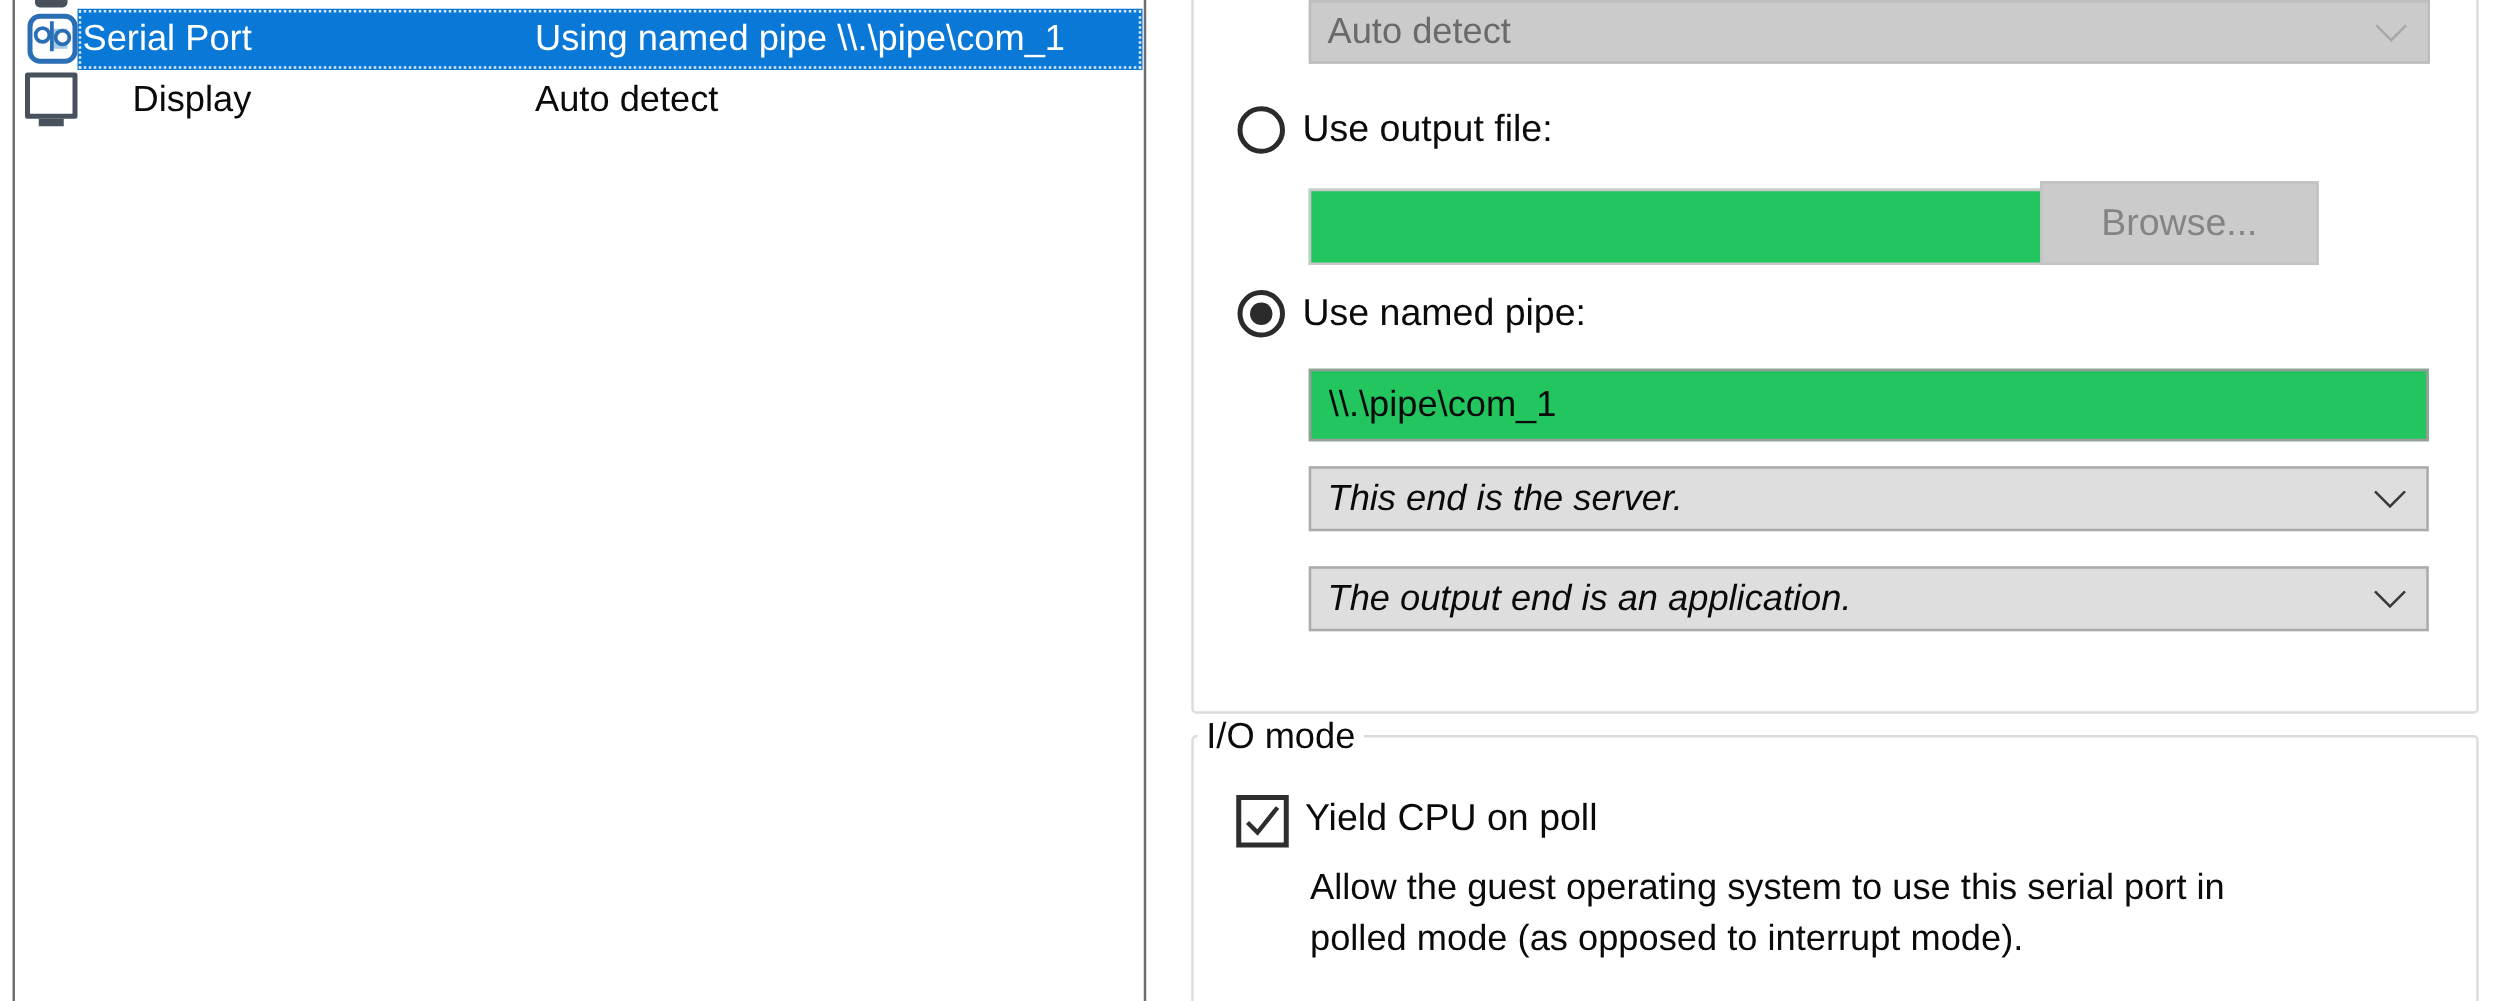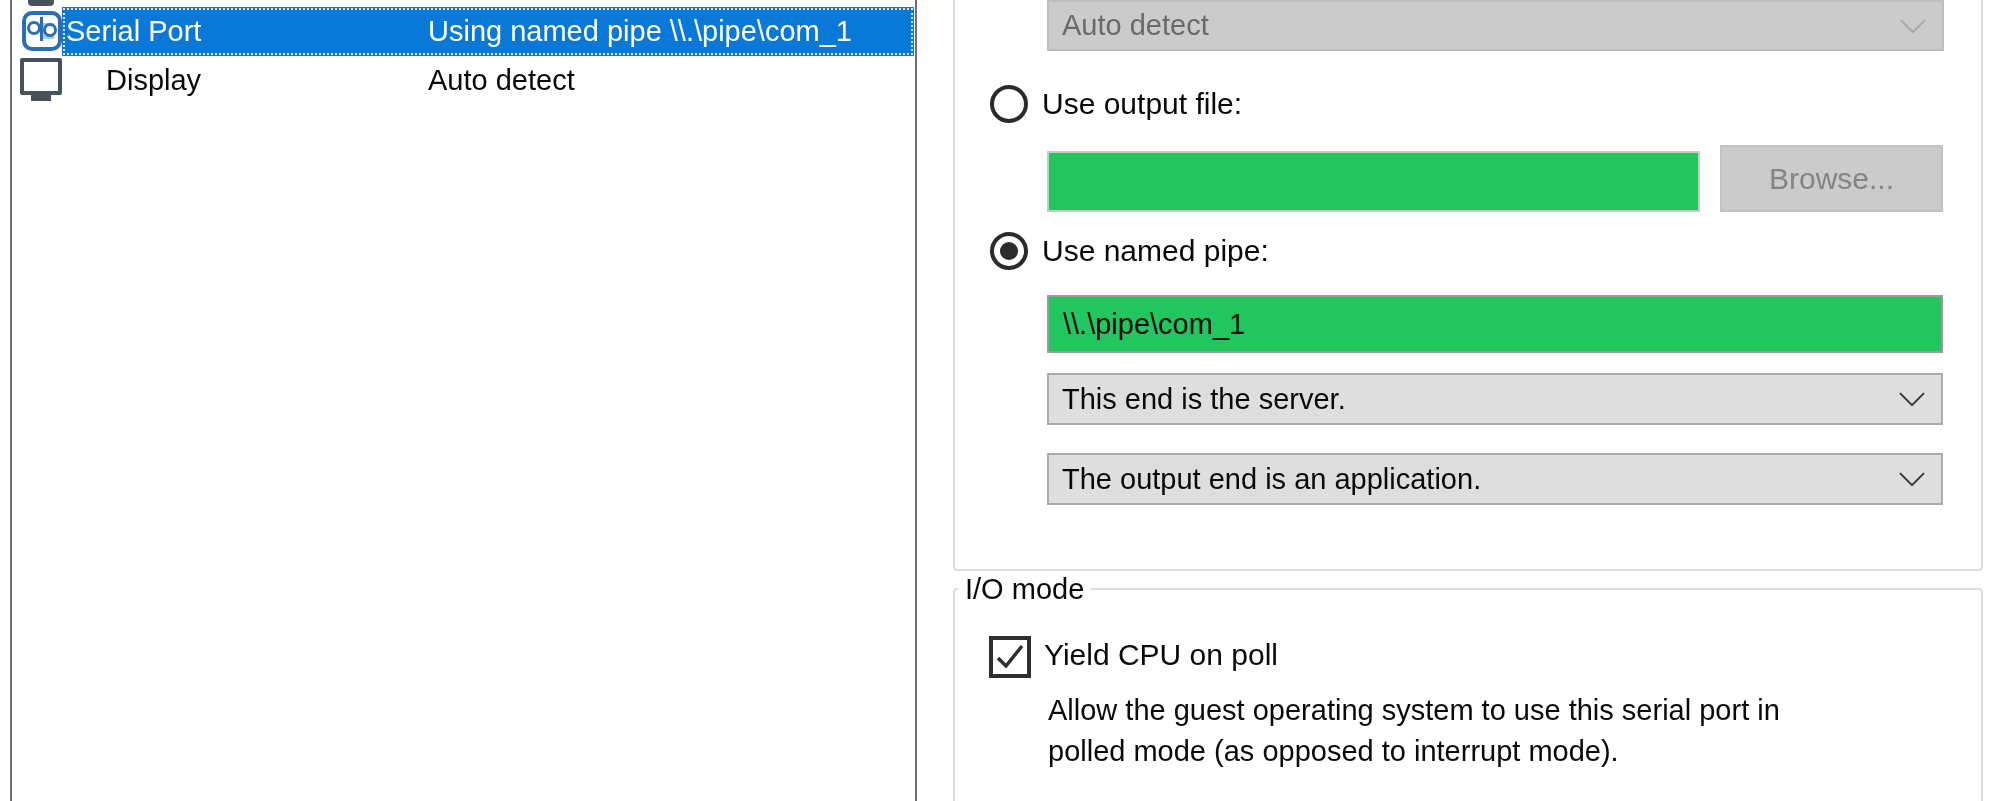--- a/index.html
+++ b/index.html
@@ -36,21 +36,21 @@
 
   
   .group{position:absolute;border:2px solid #dcdcdc;border-radius:4px;background:transparent;}
   .group-label{position:absolute;background:#fff;padding:0 7px;font-size:29px;line-height:34px;white-space:nowrap;}
 
   .combo{
     position:absolute;box-sizing:border-box;display:flex;align-items:center;
     font-size:29px;padding-left:13px;white-space:nowrap;
   }
   .combo .chev{position:absolute;right:16px;top:50%;transform:translateY(-46%);width:26px;height:15px;}
-  .combo-enabled{background:#dedede;border:2px solid #ababab;color:#0a0a0a;}
+  .combo-enabled{background:#dedede;border:2px solid #ababab;color:#0a0a0a;font-style:italic;}
   .combo-disabled{background:#cbcbcb;border:2px solid #bdbdbd;color:#6a6a6a;}
   .combo-disabled .chev{color:#a8a8a8;}
   .combo-enabled .chev{color:#3a3a3a;}
 
   .textbox{
     position:absolute;box-sizing:border-box;background:#22c55e;font-size:29px;
     font-family:"Liberation Sans","DejaVu Sans",sans-serif;color:#0a0a0a;
     padding:0 0 0 14px;outline:none;
   }
   .tb-light{border:2px solid #c9c9c9;}
@@ -112,21 +112,21 @@
     <span>Auto detect</span>
     <svg class="chev" viewBox="0 0 26 15">
       <polyline points="1,1 13,13 25,1" fill="none" stroke="currentColor" stroke-width="2"></polyline>
     </svg>
   </div>
 
   <div class="radio" style="left:990px;top:85px;"></div>
   <div class="ctl-label" style="left:1042px;top:85px;">Use output file:</div>
 
   <input class="textbox tb-light" style="left: 1047px; top: 151px; width: 653px; height: 61px;" value="">
-  <div class="btn-disabled" style="left:1720px;top:145px;width:223px;height:67px;">
+  <div class="btn-disabled" style="left:1632px;top:145px;width:223px;height:67px;">
     <span>Browse...</span>
   </div>
 
   <div class="radio checked" style="left:990px;top:232px;"></div>
   <div class="ctl-label" style="left:1042px;top:232px;">Use named pipe:</div>
 
   <input class="textbox tb-dark" style="left: 1047px; top: 295px; width: 896px; height: 58px;" value="\\.\pipe\com_1">
 
   <div class="combo combo-enabled" style="left:1047px;top:373px;width:896px;height:52px;">
     <span>This end is the server.</span>

